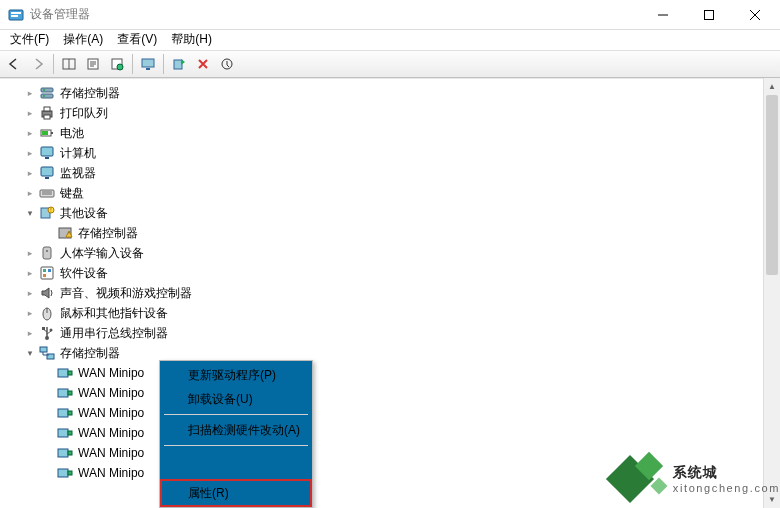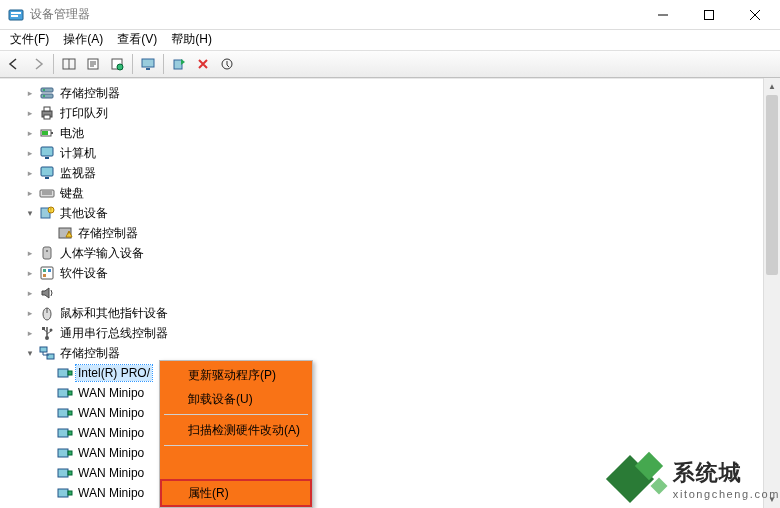--- a/index.html
+++ b/index.html
@@ -26,38 +26,38 @@
 .tree { padding:4px 0 0 4px; font-size:12px; color:#000; }
 .row { display:flex; align-items:center; height:20px; white-space:nowrap; }
 .expander { width:16px; height:16px; display:flex; align-items:center; justify-content:center; color:#666; font-size:9px; }
 .ic { width:16px; height:16px; margin:0 3px 0 1px; display:inline-flex; align-items:center; justify-content:center; }
 .label { padding:1px 2px; }
 .sel { background:#cde8ff; outline:1px dotted #3399ff; }
 .indent1 .row { padding-left:18px; }
 .indent2 .row { padding-left:36px; }
 
 
-.ctxmenu { position:absolute; left:159px; top:360px; width:154px; background:#f97316; border:1px solid #bdbdbd; box-shadow:2px 2px 4px rgba(0,0,0,.25); padding:2px; font-size:12px; }
+.ctxmenu { position:absolute; left:159px; top:360px; width:154px; background:#0369a1; border:1px solid #bdbdbd; box-shadow:2px 2px 4px rgba(0,0,0,.25); padding:2px; font-size:12px; }
 .ctxitem { height:24px; display:flex; align-items:center; padding-left:26px; }
 .ctxsep { height:1px; background:#d0d0d0; margin:3px 2px; }
 .ctxhl { outline:2px solid #d32c2c;margin-top:35px; }
 
 
 .scrollbar { position:absolute; right:0; top:78px; bottom:0; width:17px; background:#f0f0f0; border-left:1px solid #ddd; }
 .scrollbtn { height:17px; background:#f0f0f0; display:flex; align-items:center; justify-content:center; font-size:8px; color:#666; }
 .scrollthumb { position:absolute; left:2px; right:2px; top:17px; height:180px; background:#cdcdcd; border-radius:2px; }
 
 
 .watermark { position:absolute; right:0; bottom:0; display:flex; align-items:center; height:58px; }
 .wm-badge { width:72px; height:58px; position:relative; }
 .wm-badge .big { position:absolute; width:34px; height:34px; background:#2a7b36; transform:rotate(45deg); left:12px; top:12px; }
 .wm-badge .mid { position:absolute; width:20px; height:20px; background:#45a84f; transform:rotate(45deg); left:38px; top:6px; }
 .wm-badge .sm  { position:absolute; width:12px; height:12px; background:#7ec985; transform:rotate(45deg); left:52px; top:30px; }
 .wm-text { color:#2b2b2b; }
-.wm-text .cn { font-size:22px; font-weight:600; letter-spacing:1px;font-family:Liberation Mono, monospace; }
+.wm-text .cn { font-size:14px; font-weight:600; letter-spacing:1px;font-family:Liberation Mono, monospace; }
 .wm-text .en { font-size:11px; letter-spacing:1.6px; color:#666; }
 </style>
 </head>
 <body>
 
 <div class="titlebar">
   <span class="icon">
     <svg viewBox="0 0 16 16">
         <rect x="1" y="3" width="14" height="10" rx="1" fill="#4aa3df" stroke="#1e5f8a"></rect>
         <rect x="3" y="5" width="10" height="2" fill="#fff"></rect>
@@ -284,20 +284,21 @@
       </div>
       <div class="indent1">
         <div class="row">
           <span class="expander" style="color: rgb(153, 153, 153);">▸</span>
           <span class="ic">
             <svg width="16" height="16" viewBox="0 0 16 16">
               <path d="M3 6 h3 l4 -3 v10 l-4 -3 h-3 z" fill="#888" stroke="#444"></path>
               <path d="M12 5 q2 3 0 6" fill="none" stroke="#444"></path>
             </svg>
           </span>
+          <span class="label">声音、视频和游戏控制器</span>
         </div>
       </div>
       <div class="indent1">
         <div class="row">
           <span class="expander" style="color: rgb(153, 153, 153);">▸</span>
           <span class="ic">
             <svg width="16" height="16" viewBox="0 0 16 16">
               <ellipse cx="8" cy="9" rx="4" ry="6" fill="#ddd" stroke="#555"></ellipse>
               <line x1="8" y1="3" x2="8" y2="8" stroke="#555"></line>
             </svg>
@@ -325,32 +326,20 @@
         <div class="row">
           <span class="expander">▾</span>
           <span class="ic">
             <svg width="16" height="16" viewBox="0 0 16 16">
               <rect x="1" y="2" width="7" height="5" fill="#8cd" stroke="#258"></rect>
               <rect x="8" y="9" width="7" height="5" fill="#8cd" stroke="#258"></rect>
               <path d="M4 7 v3 h6" fill="none" stroke="#258"></path>
             </svg>
           </span>
           <span class="label">存储控制器</span>
-        </div>
-        <div class="indent2">
-          <div class="row">
-            <span class="expander"></span>
-            <span class="ic">
-              <svg width="16" height="16" viewBox="0 0 16 16">
-                <rect x="1" y="4" width="10" height="8" fill="#8cd" stroke="#258"></rect>
-                <rect x="11" y="6" width="4" height="4" fill="#3a6" stroke="#063"></rect>
-              </svg>
-            </span>
-            <span class="label sel">Intel(R) PRO/</span>
-          </div>
         </div>
         <div class="indent2">
           <div class="row">
             <span class="expander"></span>
             <span class="ic">
               <svg width="16" height="16" viewBox="0 0 16 16">
                 <rect x="1" y="4" width="10" height="8" fill="#8cd" stroke="#258"></rect>
                 <rect x="11" y="6" width="4" height="4" fill="#3a6" stroke="#063"></rect>
               </svg>
             </span>

